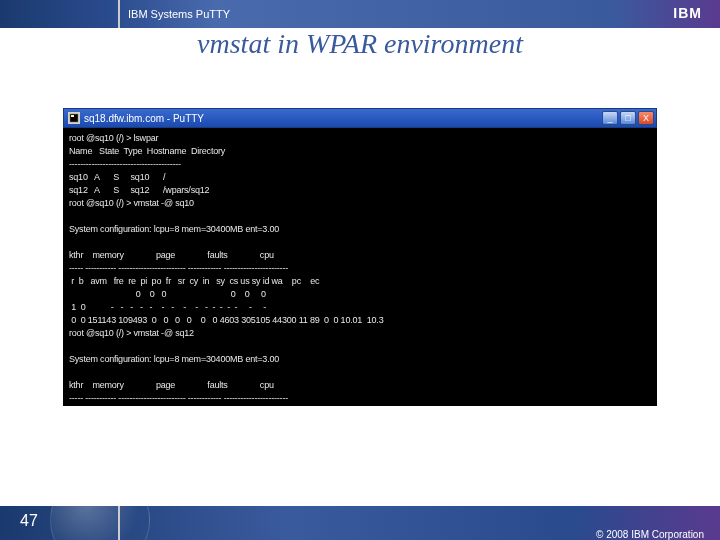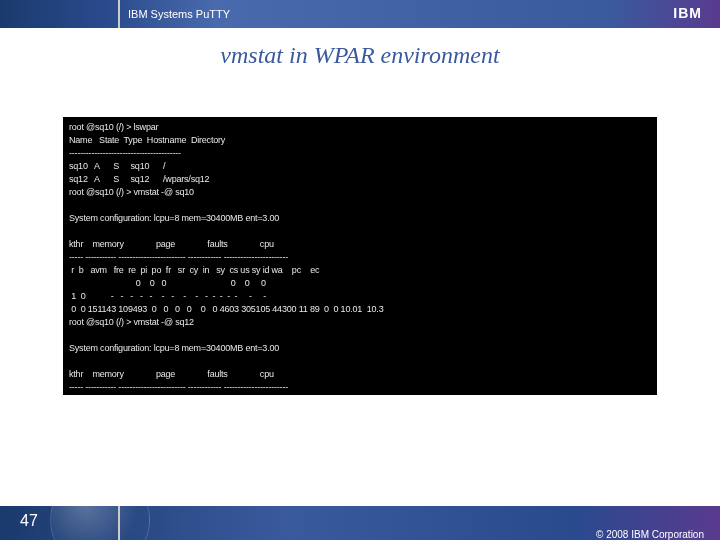--- a/index.html
+++ b/index.html
@@ -35,23 +35,23 @@
     font-size: 14px;
     letter-spacing: 1px;
     font-family: 'Arial', sans-serif;
     margin-left: 24px;
   }
   
   .slide-title {
     color: #3a5a9e;
     font-style: italic;
     font-family: 'Times New Roman', serif;
-    font-size: 24px;
+    font-size: 28px;
     text-align: center;
-    margin-top: 14px;
+    margin-top: 0;
     margin-bottom: 10px;
   }
   
   .terminal-wrap {
     margin: 48px auto 0 auto;
     width: 594px;
   }
   .term-titlebar {
     height: 20px;
     background: linear-gradient(to bottom, #3a6ad0 0%, #2a5abf 50%, #1a4aaf 100%);
@@ -157,20 +157,34 @@
 
 <div class="header-bar">
   <div class="header-vline"></div>
   <div class="header-group">IBM Systems PuTTY</div>
   <div class="header-logo">IBM</div>
 </div>
 
 <div class="slide-title">vmstat in WPAR environment</div>
 
 <div class="terminal-wrap">
+  <div class="term-titlebar">
+    <div class="term-icon">
+      <svg width="10" height="10" viewBox="0 0 10 10">
+          <rect x="1" y="1" width="8" height="8" fill="#000" stroke="#888" stroke-width="0.5"></rect>
+          <rect x="2" y="2" width="3" height="2" fill="#ffa"></rect>
+        </svg>
+    </div>
+    <div class="term-title">sq18.dfw.ibm.com - PuTTY</div>
+    <div class="term-btns">
+      <div class="term-btn">_</div>
+      <div class="term-btn">□</div>
+      <div class="term-btn close">X</div>
+    </div>
+  </div>
   <div class="term-body" id="term-body">root @sq10 (/) &gt; lswpar
 Name   State  Type  Hostname  Directory
 ----------------------------------------
 sq10   A      S     sq10      /
 sq12   A      S     sq12      /wpars/sq12
 root @sq10 (/) &gt; vmstat -@ sq10
 
 System configuration: lcpu=8 mem=30400MB ent=3.00
 
 kthr    memory              page              faults              cpu

